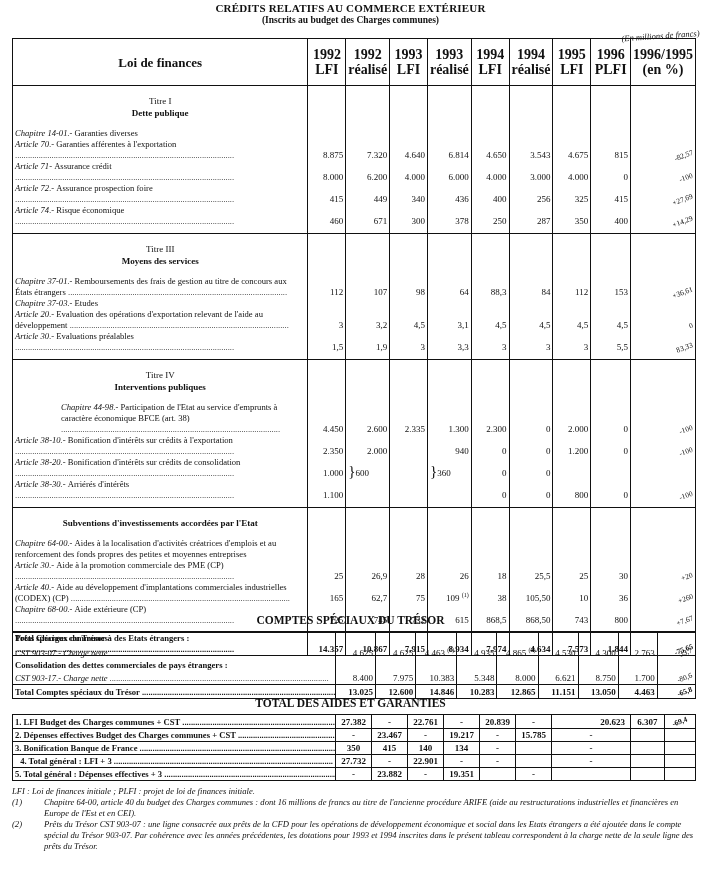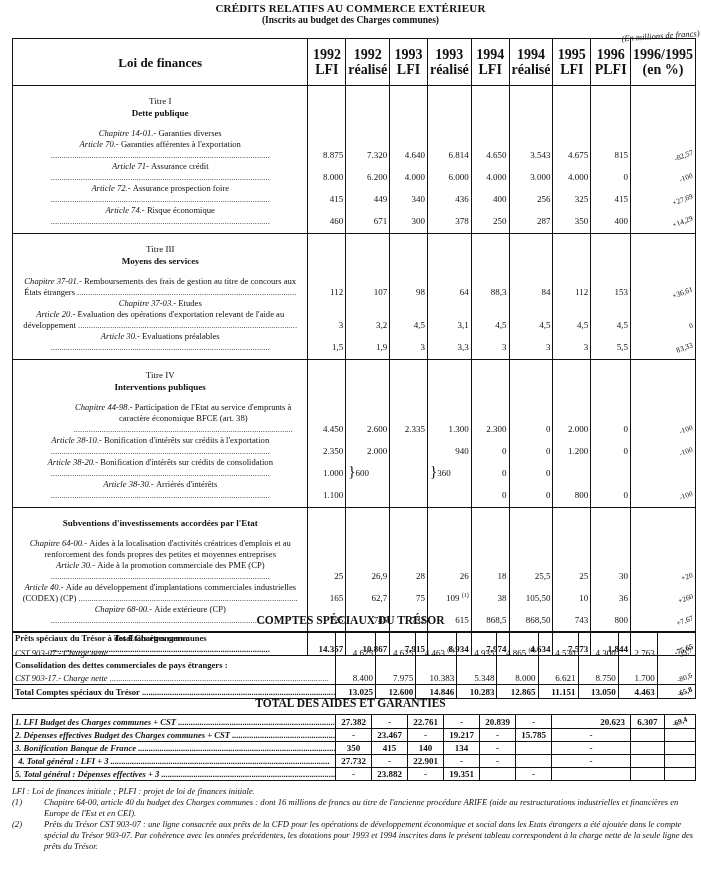--- a/index.html
+++ b/index.html
@@ -13,38 +13,38 @@
     font-weight: bold; font-size: 9.5px; }
   .unit-note { position: absolute; top: 28px; right: 2px; font-style: italic; font-size: 8.5px;
     transform: rotate(-4deg); transform-origin: right top; }
 
   table { border-collapse: collapse; position: absolute; font-size: 9px; }
   td, th { padding: 0 2px; vertical-align: bottom; }
   .main { top: 38px; left: 12px; width: 684px; border: 1.5px solid #111; }
   .main th { font-weight: bold; border: 1px solid #111; text-align: center; vertical-align: middle; height: 46px; font-size: 14px; line-height: 15px; }
   .main th.label-head { font-size: 13px; width: 318px; }
   .main td { border-left: 1px solid #111; border-right: 1px solid #111; text-align: right; height: 11px; line-height: 11px; white-space: nowrap; }
-  .main td.label { text-align: center; white-space: normal; font-size: 8.6px; margin-left: 40px; }
+  .main td.label { text-align: left; white-space: normal; font-size: 8.6px; margin-left: 40px; }
   .main tr.section-head td { height: 12px; text-align: center; font-weight: bold; font-size: 9px; }
   .main tr.gap td { height: 9px; }
   .main tr.sec-end td { border-bottom: 1.5px solid #111; height: 6px; }
   .main tr.total td { border-top: 1.5px solid #111; border-bottom: 1.5px solid #111; font-weight: bold; height: 12px; }
   .dots::after { content: " ......................................................................................................"; }
   i.it { font-style: italic; }
   .pct { font-size: 7.5px; transform: rotate(-20deg); display: inline-block; }
   .brace { font-size: 15px; line-height: 10px; }
 
   .sec-title { position: absolute; left: 0; width: 701px; text-align: center; font-weight: bold; font-size: 11.5px; }
 
   .sub { left: 12px; width: 684px; border: 1.5px solid #111; }
   .sub td { border-left: 1px solid #111; border-right: 1px solid #111; text-align: right; height: 12px; line-height: 12px; white-space: nowrap; }
   .sub td.label { text-align: left; width: 318px; font-size: 8.6px; }
   .sub tr.total td { border-top: 1.5px solid #111; font-weight: bold; }
   .sub3 td { border: 1px solid #111; text-align: center; font-weight: bold; height: 12px; line-height: 12px; }
-  .sub3 td.label { text-align: center; font-weight: bold; font-style: italic; }
+  .sub3 td.label { text-align: right; font-weight: bold; }
 
   .notes { position: absolute; top: 786px; left: 12px; width: 689px; font-style: italic; font-size: 8.6px; line-height: 11px; }
   .notes .n { display: flex; }
   .notes .n .k { width: 32px; flex: none; }
   .sup { font-size: 6px; vertical-align: super; }
 </style>
 </head>
 <body>
 
 <div class="title">CRÉDITS RELATIFS AU COMMERCE EXTÉRIEUR</div>

